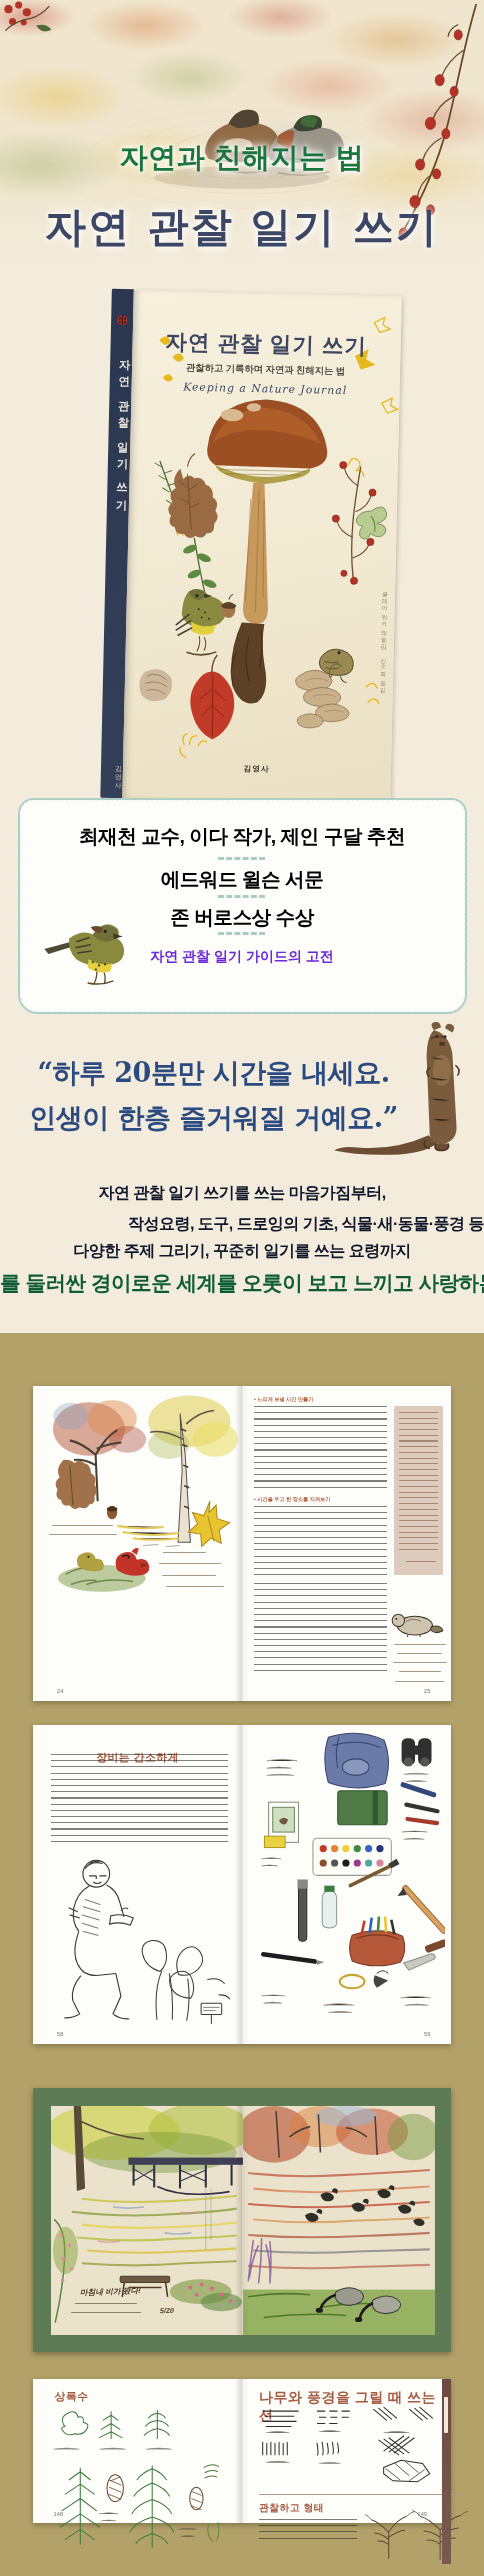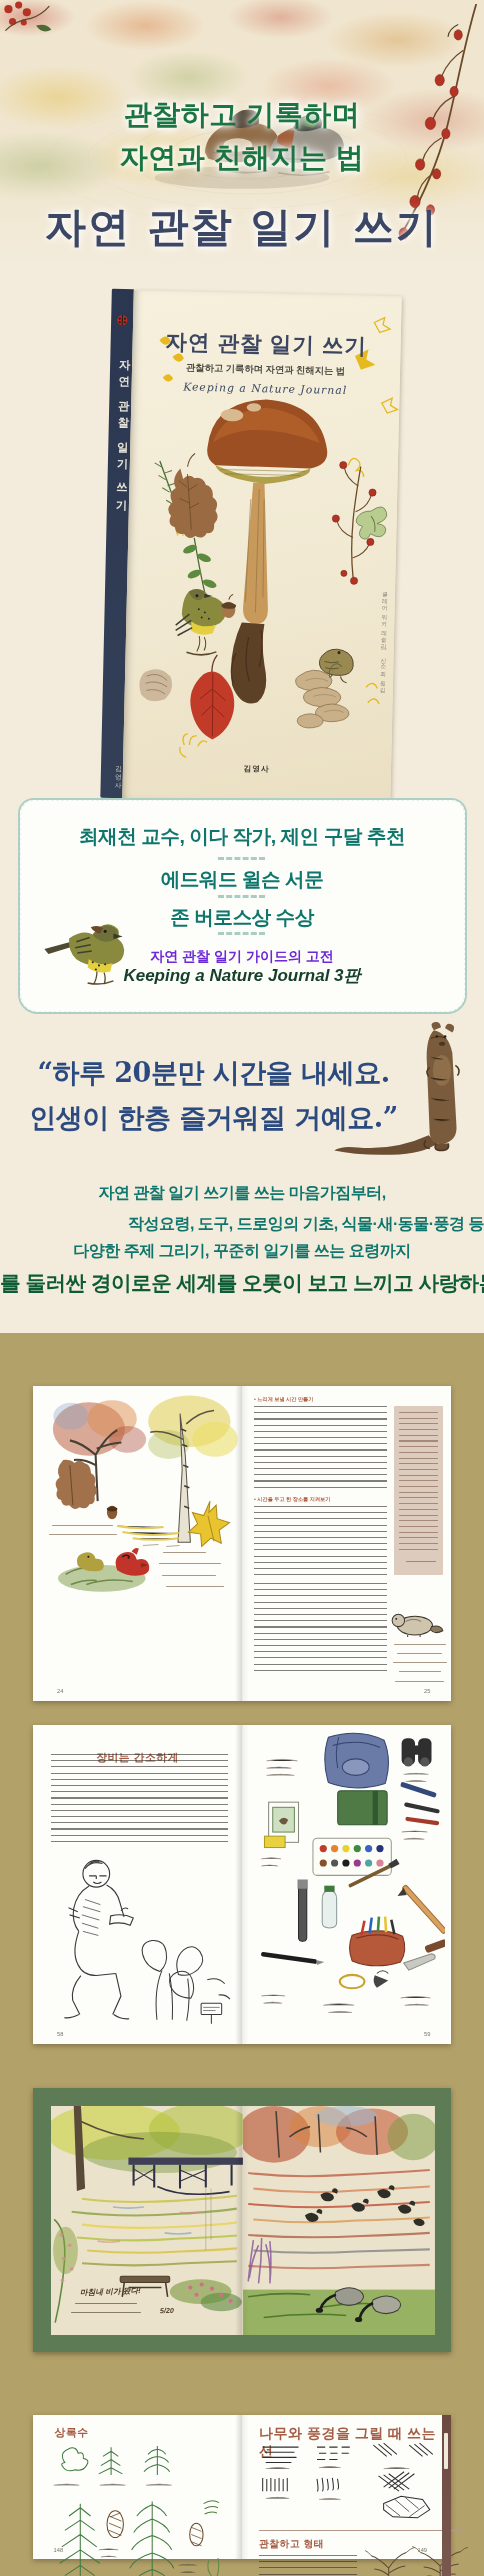--- a/index.html
+++ b/index.html
@@ -49,27 +49,27 @@
   .cover-title{position:absolute;left:0;right:0;top:36px;text-align:center;font-size:21.6px;font-weight:700;
      color:#3d4661;letter-spacing:1px;}
   .cover-sub{position:absolute;left:0;right:0;top:70px;text-align:center;font-size:9.3px;font-weight:600;color:#4a4a42;}
   .cover-series{position:absolute;left:0;right:0;top:89px;text-align:center;font-family:"DejaVu Serif",serif;
      font-style:italic;font-size:10.8px;color:#3c4963;letter-spacing:1px;}
   .cover-credit{position:absolute;right:5.2px;top:291px;writing-mode:vertical-rl;font-size:5.7px;color:#8b8578;letter-spacing:1px;}
   .cover-pub{position:absolute;left:0;right:0;bottom:27px;text-align:center;font-size:7.7px;font-weight:700;color:#3c3c33;letter-spacing:1px;}
   .reco-frame{position:absolute;left:17.5px;top:798px;width:449px;height:216px;box-sizing:border-box;
      background:#fdfdf9;border:2.1px solid #aecfc4;border-radius:15.5px 15.5px 19.6px 19.6px;
      outline:1px dashed #ffffff;outline-offset:-3.1px;box-shadow:0 0 0 1px #e4f0ea inset;}
-  .badge{position:absolute;left:0;right:0;text-align:center;font-size:19.6px;font-weight:800;color:#0f766e;letter-spacing:-0.5px;}
+  .badge{position:absolute;left:0;right:0;text-align:center;font-size:19.6px;font-weight:800;color:#000000;letter-spacing:-0.5px;}
   .tdash{position:absolute;left:50%;width:47px;margin-left:-24px;height:0;border-top:3.1px dashed #a9cdc3;}
   .bsmall{position:absolute;left:0;right:0;text-align:center;font-size:14px;font-weight:600;color:#6d28d9;}
   .btitle{position:absolute;left:0;right:0;text-align:center;font-size:17px;font-weight:800;font-style:italic;color:#17402c;}
   .quote{position:absolute;left:0;right:57px;text-align:center;font-family:"DejaVu Serif",serif;
      font-weight:700;font-size:27px;color:#2a4a80;letter-spacing:-0.5px;}
-  .desc{position:absolute;left:0;right:0;text-align:center;font-size:16px;font-weight:600;color:#0f766e;letter-spacing:-0.5px;}
+  .desc{position:absolute;left:0;right:0;text-align:center;font-size:16px;font-weight:600;color:#0f172a;letter-spacing:-0.5px;}
   .desc-hl{position:absolute;left:50%;transform:translateX(-50%);white-space:nowrap;
      font-size:20.6px;font-weight:800;color:#0d5c35;letter-spacing:-0.5px;}
   
   .band{position:absolute;left:0;top:1333px;width:484px;height:1273px;background:#b2a169;}
   .spread{position:absolute;left:33px;width:418px;background:#fdfdfa;box-shadow:0 2.1px 5.2px rgba(60,50,30,.4);}
   .gutter{position:absolute;left:50%;top:0;bottom:0;width:13.4px;margin-left:-6.7px;
      background:linear-gradient(to right,rgba(0,0,0,0) 0%,rgba(0,0,0,.14) 48%,rgba(0,0,0,.05) 55%,rgba(0,0,0,0) 100%);}
   .faux{background-image:repeating-linear-gradient(to bottom,rgba(45,42,38,.6) 0 1.1px,transparent 1.1px 6.2px);}
   .faux-lt{background-image:repeating-linear-gradient(to bottom,rgba(120,82,60,.55) 0 1px,transparent 1px 5.7px);}
   .squig{position:absolute;height:1.3px;background:#8a7662;opacity:.75;border-radius:1px;}
@@ -134,21 +134,20 @@
         <circle cx="16" cy="18" r="8"></circle>
         <circle cx="36" cy="10" r="7"></circle>
         <circle cx="52" cy="24" r="8"></circle>
         <circle cx="24" cy="42" r="7"></circle>
         <circle cx="46" cy="44" r="6"></circle>
       </g>
     <path d="M10 60 Q30 40 60 36 M60 36 Q80 30 96 12" stroke="#5d4a2a" stroke-width="2.5" fill="none"></path>
     <path d="M70 50 q20 -6 30 8 q-18 10 -30 -8z" fill="#4f6b35"></path>
   </svg>
 
-  <div class="tagline" style="top:96px;">관찰하고 기록하며</div>
   <div class="tagline" style="top:139px;text-align:center;">자연과 친해지는 법</div>
   <div class="main-title" style="top:200px;">자연 관찰 일기 쓰기</div>
 
   <div class="book-shadow"></div>
   <div class="book">
     <div class="spine">
       <svg class="abs" style="left:4.6px;top:25px;" width="12.4" height="12.4" viewBox="0 0 24 24">
         <circle cx="12" cy="12" r="10" fill="#b5291c"></circle>
           <path d="M12 2 V22" stroke="#1d1d1d" stroke-width="2"></path>
         <circle cx="7" cy="9" r="2" fill="#1d1d1d"></circle>
@@ -270,21 +269,20 @@
   </div>
 
   <div class="reco-frame">
     <div class="badge" style="top:23px;">최재천 교수, 이다 작가, 제인 구달 추천</div>
     <div class="tdash" style="top:57px;"></div>
     <div class="badge" style="top:66px;">에드워드 윌슨 서문</div>
     <div class="tdash" style="top:95px;"></div>
     <div class="badge" style="top:104px;">존 버로스상 수상</div>
     <div class="tdash" style="top:132px;"></div>
     <div class="bsmall" style="top:148px;">자연 관찰 일기 가이드의 고전</div>
-    <div class="btitle" style="top:164px;">Keeping a Nature Journal 3판</div>
   </div>
 
   <svg class="abs" style="left:39px;top:919px;" width="88" height="67" viewBox="0 0 170 130">
     <path d="M10 58 L62 44 L70 52 L18 68 Z" fill="#4f4a33"></path>
     <path d="M58 38 q26 -18 46 -8 q20 -28 42 -16 q14 8 6 24 q16 12 12 30 q-4 20 -34 22 q-36 4 -58 -12 q-16 -14 -14 -40z" fill="#8a8a3f"></path>
     <path d="M104 30 q20 -26 40 -14 q14 8 6 22 q-16 10 -30 4 q-12 -4 -16 -12z" fill="#70703a"></path>
     <path d="M100 16 q14 -6 24 2 l-6 10 q-12 -2 -18 -12z" fill="#6b4a2a"></path>
     <circle cx="128" cy="24" r="3" fill="#1d1d1d"></circle>
     <path d="M144 28 l18 6 l-18 5z" fill="#3a3a2a"></path>
     <path d="M96 78 q22 14 46 8 l-4 16 q-24 6 -44 -8z" fill="#e4cf3f"></path>
@@ -604,21 +602,21 @@
         </g>
       </svg>
       <div class="hand" style="left:29px;top:181px;">마침내 비가 왔다!</div>
       <div class="squig" style="left:24px;top:197px;width:62px;background:#6b5a42;"></div>
       <div class="squig" style="left:20.6px;top:206px;width:70px;background:#6b5a42;"></div>
       <div class="hand" style="left:109px;top:200px;font-size:7.2px;">5/20</div>
       <div class="gutter"></div>
     </div>
   </div>
 
-  <div class="spread" style="top:2379px;height:144px;margin-top:36px;">
+  <div class="spread" style="top:2379px;height:144px;">
     <div class="gutter"></div>
     <div class="sp-title" style="left:21.6px;top:11.3px;">상록수</div>
     <svg class="abs" style="left:15.5px;top:27px;" width="191" height="149" viewBox="0 0 370 290">
       <g fill="none" stroke="#3f7a3f" stroke-width="2">
         <path d="M30 40 q-12 -18 6 -26 q16 -8 20 8 q12 -4 10 10 q14 2 6 14 q-8 12 -22 8 q-16 6 -24 -6 q-6 -6 4 -8z"></path>
         <path d="M120 64 l0 -54 M120 18 l-16 10 m16 -10 l14 10 M120 34 l-20 12 m20 -12 l18 12 M120 50 l-24 12 m24 -12 l22 12"></path>
         <path d="M210 64 l0 -56 M210 14 q-12 2 -18 10 m18 -10 q12 2 16 10 M210 28 q-16 2 -24 12 m24 -12 q16 2 22 12 M210 44 q-18 4 -26 14 m26 -14 q18 4 24 14"></path>
       </g>
       <g stroke="#8a7a6a" stroke-width="1.6" opacity=".8">
         <path d="M8 84 q26 -4 50 0 M98 84 q26 -4 50 0 M188 84 q26 -4 50 0"></path>

